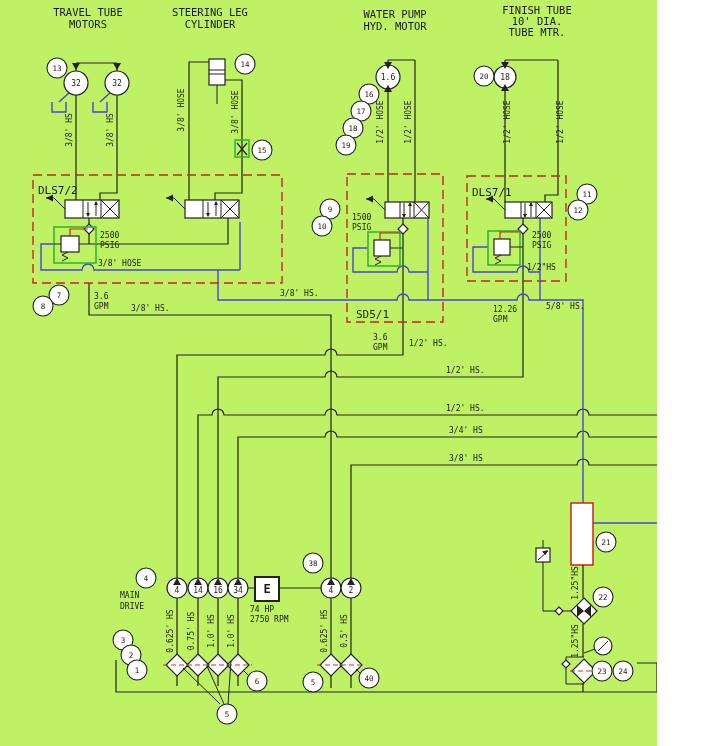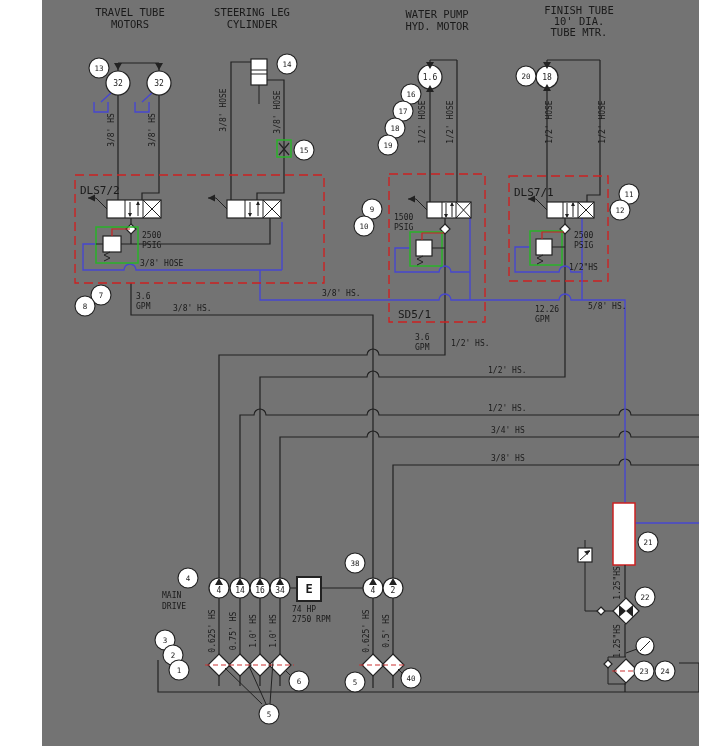--- a/index.html
+++ b/index.html
@@ -1,16 +1,16 @@
 <!DOCTYPE html>
 <html><head>
 <meta charset="utf-8">
 <style>
   html,body{margin:0;padding:0;background:#fff;}
-  .stage{position:relative;width:657px;height:746px;background:#737373;overflow:hidden;margin-left:42px;}
+  .stage{position:relative;width:657px;height:746px;background:#bef264;overflow:hidden;}
   svg{display:block;}
   svg text{font-family:"DejaVu Sans Mono","Liberation Mono",monospace;fill:#1a1a1a;}
   .hdr{font-size:10.5px;text-anchor:middle;}
   .lbl{font-size:8px;}
   .vlbl{font-size:8px;text-anchor:middle;}
   .ct{font-size:7.5px;text-anchor:middle;}
   .mt{font-size:8px;text-anchor:middle;}
   .bx{font-size:11px;}
   .ln{stroke:#222;stroke-width:1.2;fill:none;}
   .lt{stroke:#222;stroke-width:1;fill:none;}

